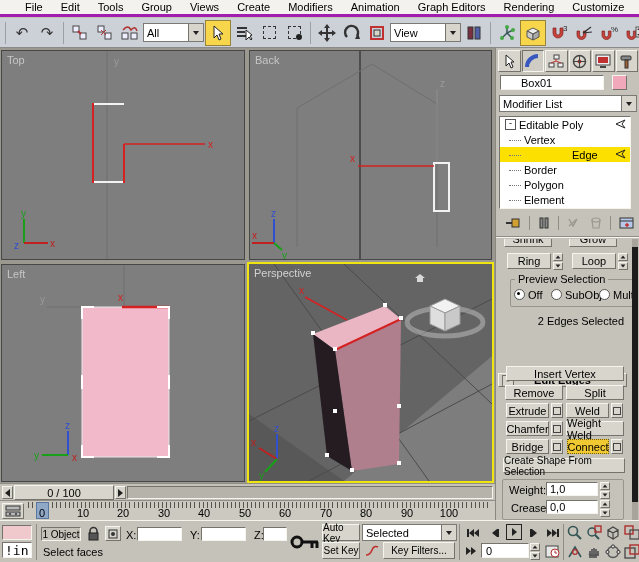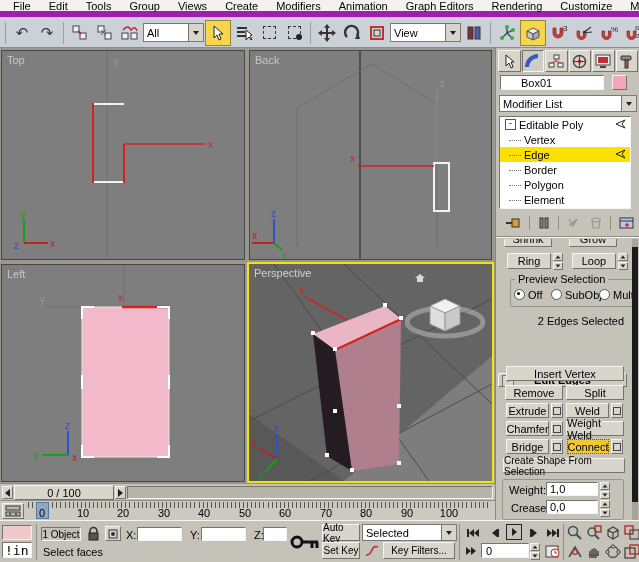--- a/index.html
+++ b/index.html
@@ -7,22 +7,22 @@
        font-family:"Liberation Sans",sans-serif;font-size:11px;color:#000;
        background:#c5c2b9;}
   .abs{position:absolute;box-sizing:border-box;}
   
   .raised{background:#d8d5cc;border:1px solid;border-color:#f5f4ef #75736b #75736b #f5f4ef;}
   .sunken{background:#fff;border:1px solid;border-color:#75736b #f5f4ef #f5f4ef #75736b;}
   .flat-sunken{background:#b6b3ab;border:1px solid;border-color:#75736b #f5f4ef #f5f4ef #75736b;}
   .btn{display:flex;align-items:center;justify-content:center;font-size:11px;cursor:default;}
   .conn{background:#f0c832 !important;border:1px dotted #6b5a10 !important;}
   
-  .menubar{left:0;top:0;width:639px;height:17px;background:#f3f2ee;border-bottom:6px solid #a21caf;
-           display:flex;align-items:center;padding:0 4px;}
+  .menubar{left:0;top:0;width:639px;height:17px;background:#f3f2ee;border-bottom:3px solid #a21caf;
+           display:flex;align-items:center;padding:0 16px;}
   .menu-item{padding:1px 9px 1px 9px;white-space:nowrap;}
   
   .toolbar{left:0;top:18px;width:639px;height:30px;background:#ccd1d8;border-bottom:1px solid #8a8a8a;
            display:flex;align-items:center;padding:0 2px;gap:1px;}
   .tb-btn{width:24px;height:24px;display:flex;align-items:center;justify-content:center;flex:0 0 auto;}
   .tb-btn.act{background:#f7d64b;border:1px solid #97823a;}
   .tb-sep{width:1px;height:22px;background:#9aa0a8;margin:0 3px;flex:0 0 auto;}
   .dd{height:17px;background:#fff;border:1px solid #7b7973;display:flex;align-items:center;
       padding-left:3px;position:relative;flex:0 0 auto;}
   .dd .dd-btn{position:absolute;right:0;top:0;bottom:0;width:14px;background:#d8d5cc;
@@ -42,21 +42,21 @@
   .vp-area{left:0;top:48px;width:495px;height:436px;background:#9b9890;}
   .quad{background:#7e7e7e;border:1px solid #474747;overflow:hidden;}
   .vp-label{position:absolute;left:5px;top:3px;color:#c6c6c6;font-size:11px;}
   .persp{background:#646464;border:2px solid #efe410;}
   
   .cpanel{left:495px;top:48px;width:144px;height:472px;background:#c5c2b9;border-left:1px solid #8a877f;}
   .tab{width:21px;height:20px;}
   .tab.act{border-color:#75736b #f5f4ef #f5f4ef #75736b;background:#cfccc3;}
   .stk-row{height:15px;display:flex;align-items:center;position:relative;padding-left:5px;}
   .stk-row .lbl{white-space:nowrap;}
-  .stk-sel{background:#fbe000;}
+  .stk-sel{background:#fbe000;gap:48px;}
   .exp{width:9px;height:9px;background:#fff;border:1px solid #555;font-size:9px;line-height:7px;
        text-align:center;margin-right:3px;}
   .treedash{display:inline-block;width:12px;border-bottom:1px dotted #777;height:1px;margin:0 3px 0 4px;}
   .fieldset{border:1px solid #98958c;border-radius:2px;position:relative;}
   .legend{position:absolute;top:-7px;left:4px;background:#c5c2b9;padding:0 3px;}
   .radio{width:9px;height:9px;border-radius:50%;background:#fff;border:1px solid #555;display:inline-block;position:relative;vertical-align:-1px;margin-right:3px;}
   .radio.on::after{content:"";position:absolute;left:2px;top:2px;width:3px;height:3px;border-radius:50%;background:#000;}
   .sbox{font-size:9px;}
   .rollhdr{background:#cfccc3;border:1px solid;border-color:#f5f4ef #75736b #75736b #f5f4ef;
       display:flex;align-items:center;justify-content:center;font-weight:bold;position:relative;}

